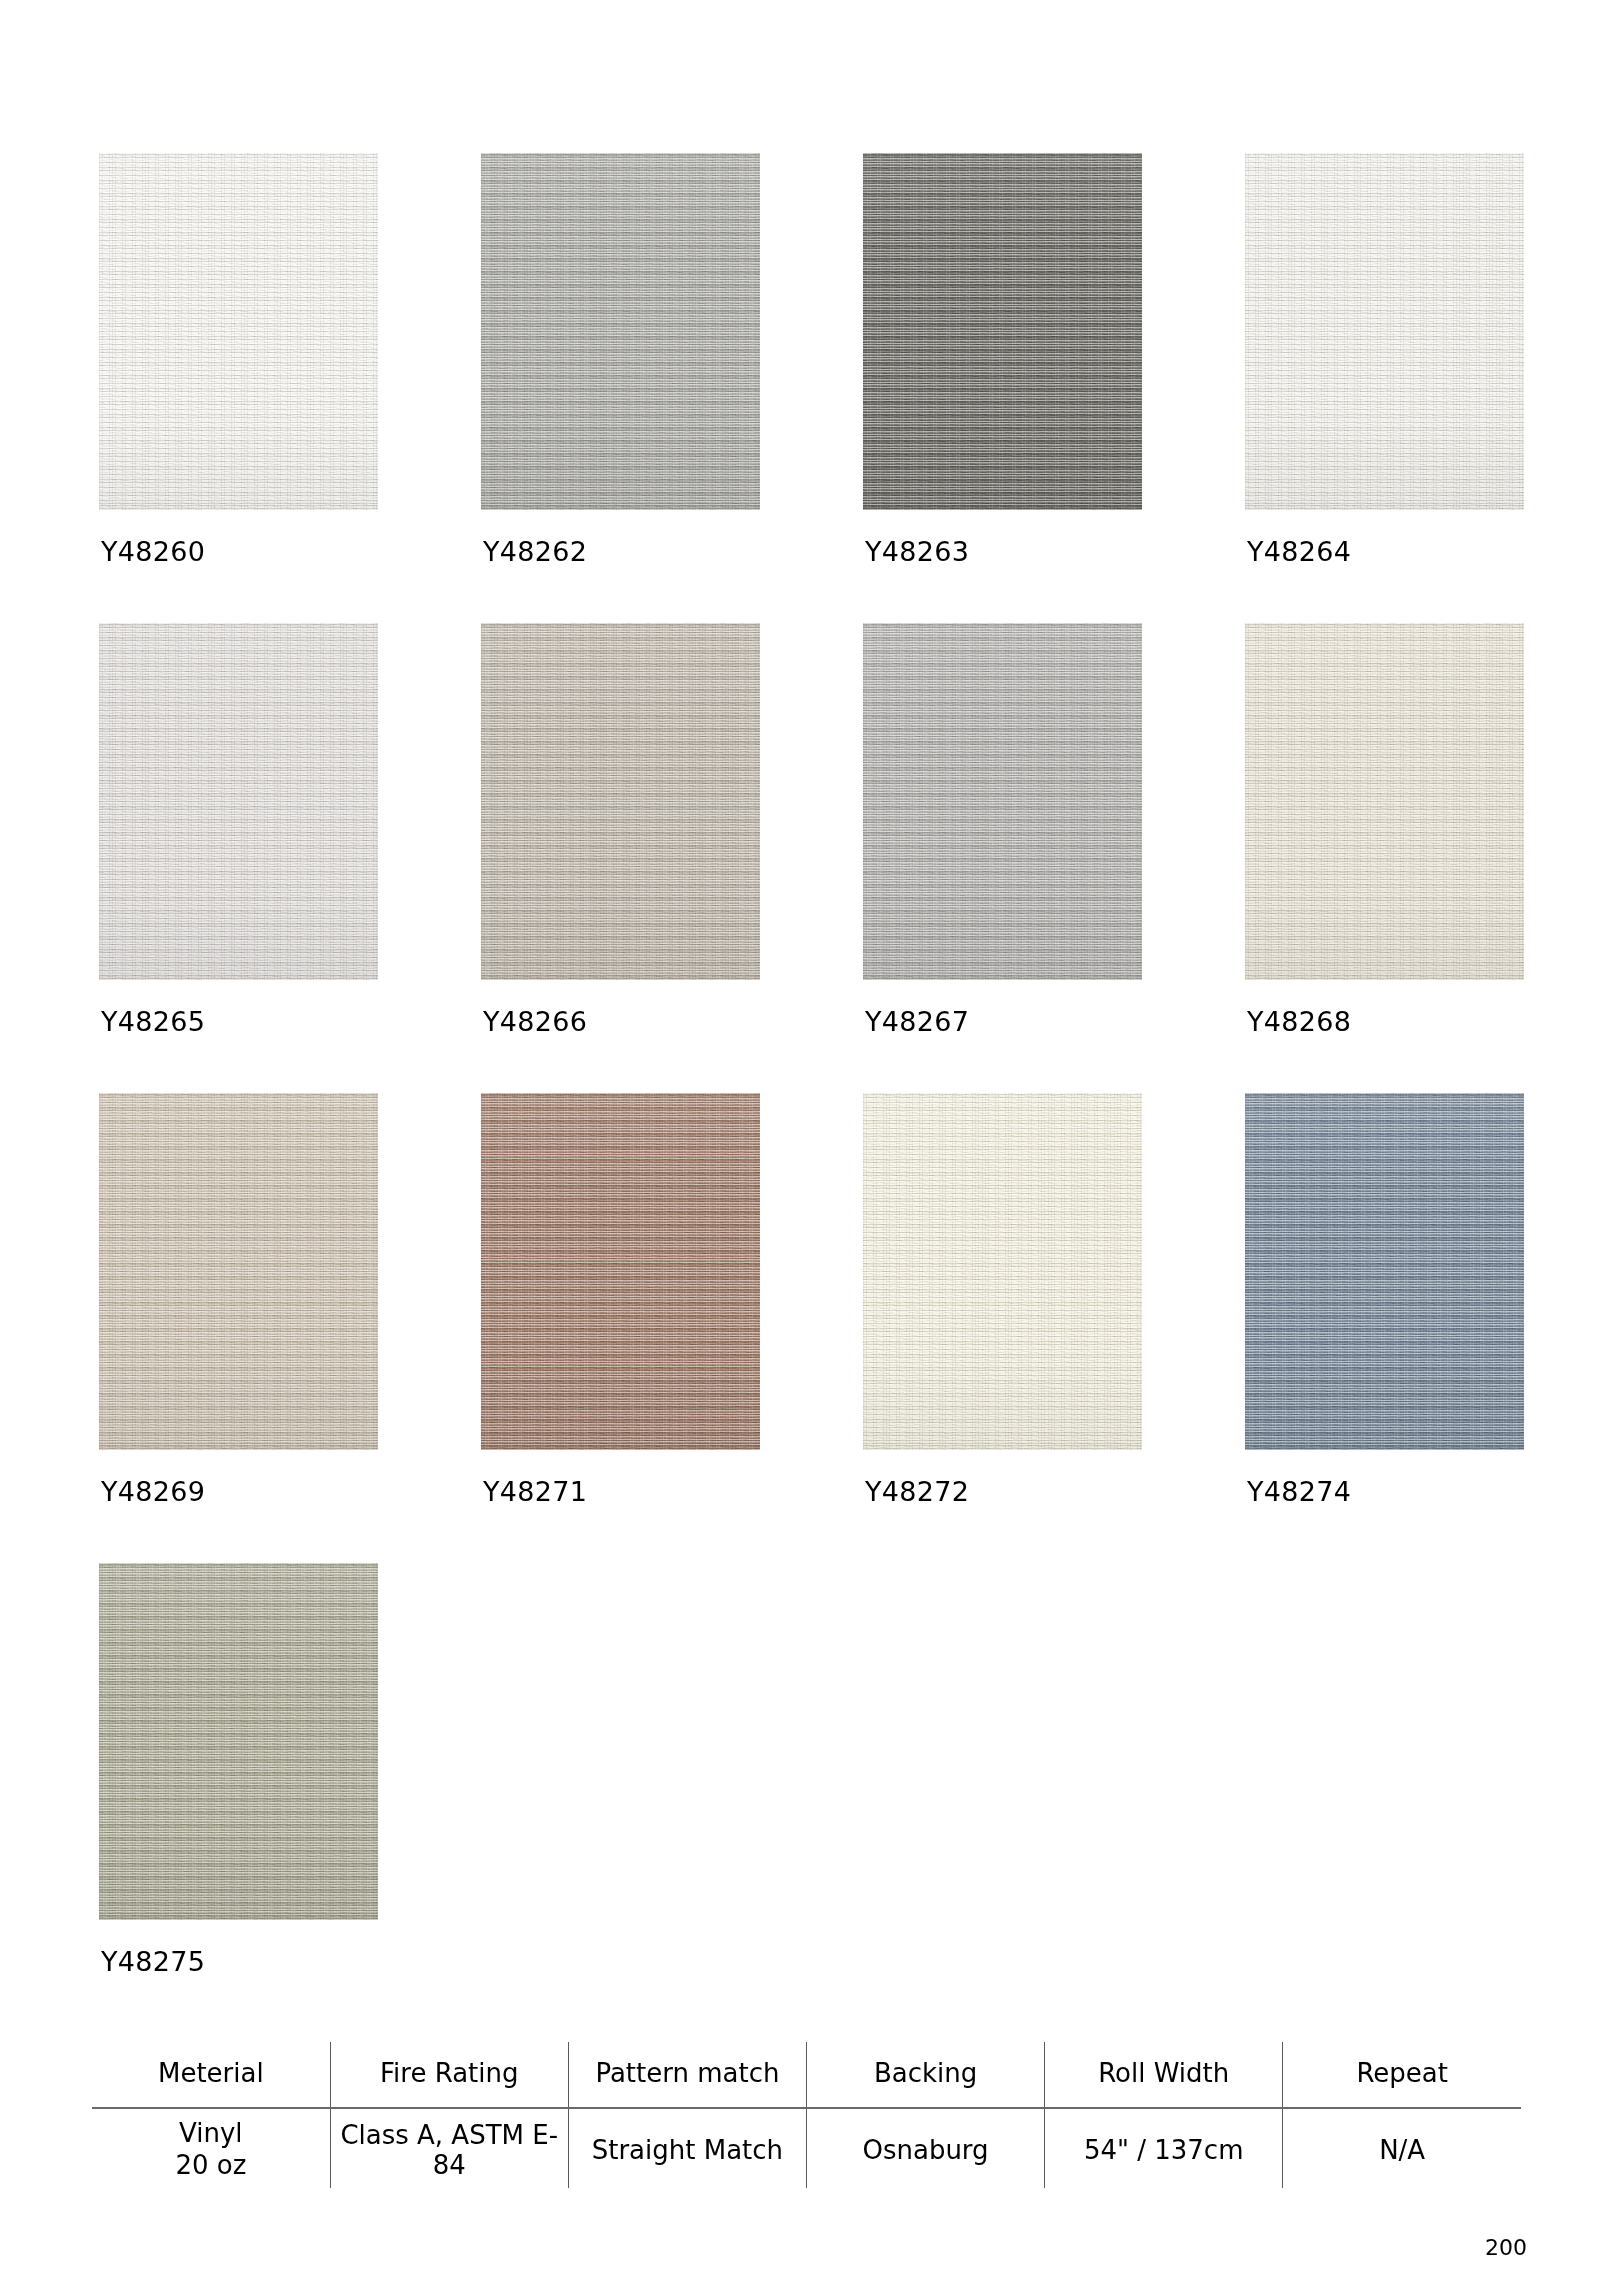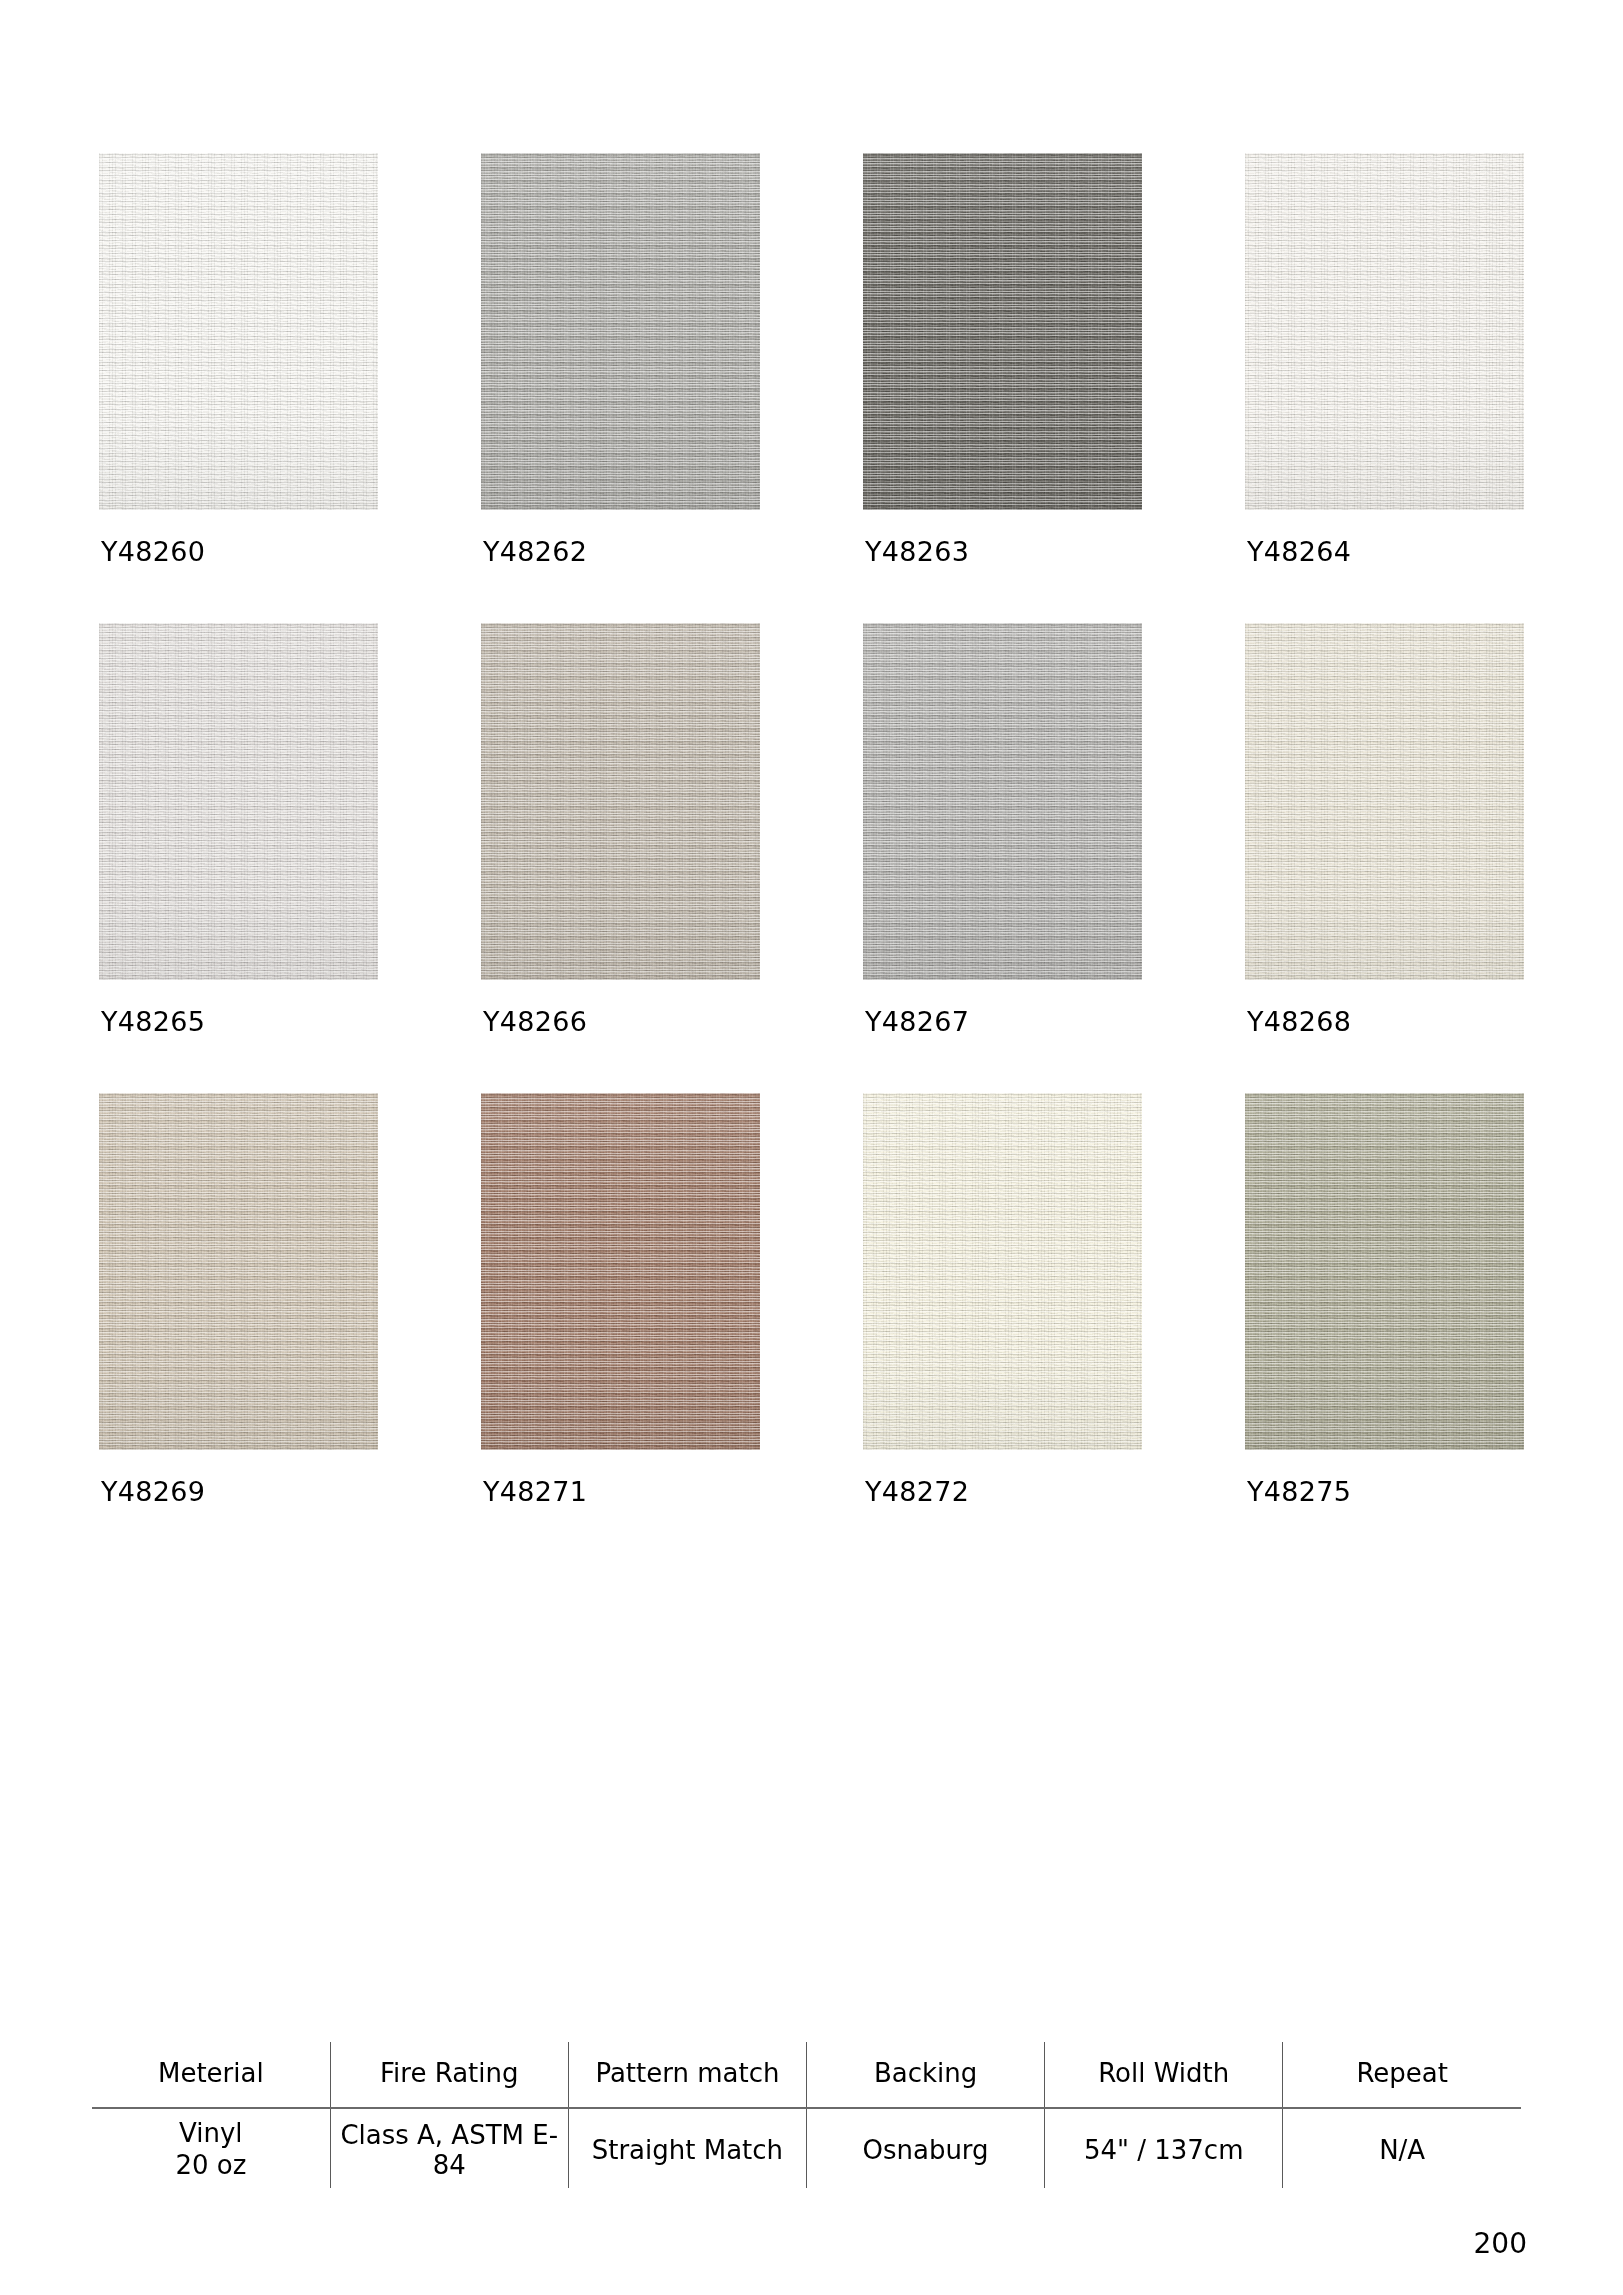--- a/index.html
+++ b/index.html
@@ -150,21 +150,21 @@
   }
   .cell-multiline {
     line-height: 1.22;
   }
 
   
   #page-number {
     position: absolute;
     right: 97px;
     bottom: 35px;
-    font-size: 28px;
+    font-size: 22px;
     color: #000000;
   }
 </style>
 </head>
 <body>
 
 <div id="swatch-grid">
     <div class="swatch-cell">
       <div class="swatch-chip" style="background-color: rgb(247, 246, 241);"></div>
       <div class="swatch-label">Y48260</div>
@@ -201,20 +201,24 @@
       <div class="swatch-chip" style="background-color: rgb(204, 192, 173);"></div>
       <div class="swatch-label">Y48269</div>
     </div>
     <div class="swatch-cell">
       <div class="swatch-chip" style="background-color: rgb(155, 116, 96);"></div>
       <div class="swatch-label">Y48271</div>
     </div>
     <div class="swatch-cell">
       <div class="swatch-chip" style="background-color: rgb(245, 241, 222);"></div>
       <div class="swatch-label">Y48272</div>
+    </div>
+    <div class="swatch-cell">
+      <div class="swatch-chip" style="background-color: rgb(110, 127, 146);"></div>
+      <div class="swatch-label">Y48274</div>
     </div>
     <div class="swatch-cell">
       <div class="swatch-chip" style="background-color: rgb(168, 166, 143);"></div>
       <div class="swatch-label">Y48275</div>
     </div>
   </div>
 
 <div id="spec-table">
   <table>
     <thead>

